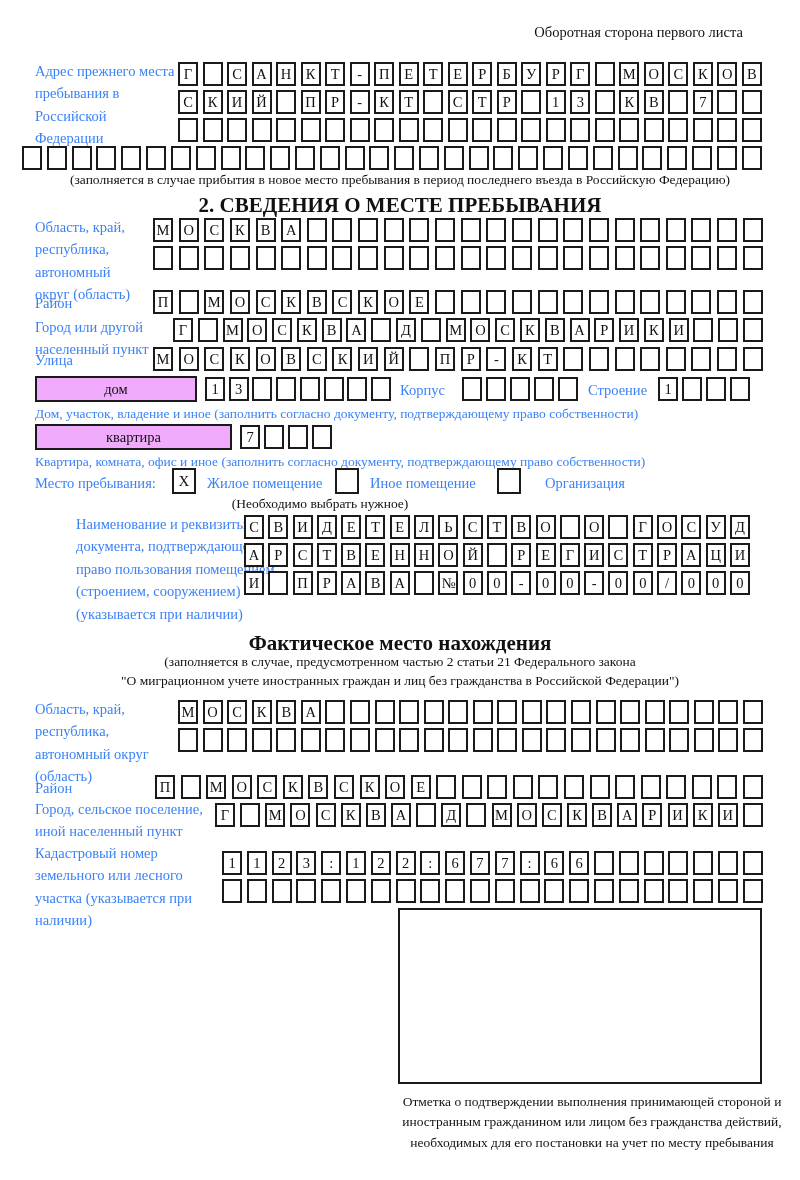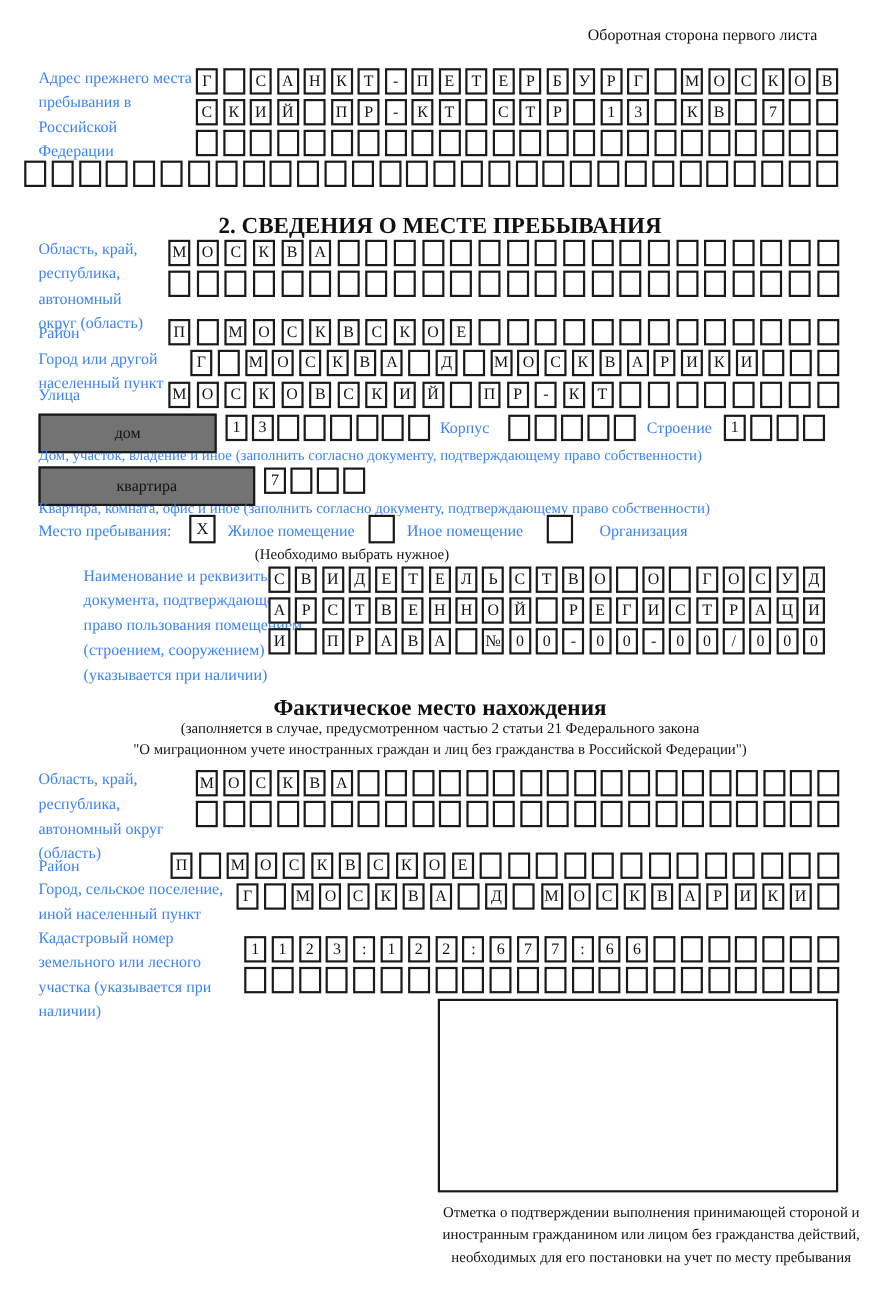--- a/index.html
+++ b/index.html
@@ -14,21 +14,21 @@
   .note  { font-size:13.5px; text-align:center; width:100%; }
   .title { font-size:21px; font-weight:bold; text-align:center; width:100%; }
   .right-note { font-size:14.5px; }
   .cells { display:flex; justify-content:space-between; }
   .cell {
     width:20px; height:24px; border:2px solid #1a1a1a; background:#fff;
     display:flex; align-items:center; justify-content:center;
     font-size:14.5px; line-height:1; flex:0 0 auto;
   }
   .widebox {
-    border:2px solid #1a1a1a; background:#737373; height:36px;
+    border:2px solid #1a1a1a; background:#f0abfc; height:26px;
     display:flex; align-items:center; justify-content:center; font-size:14.5px;
   }
   .checkbox {
     width:24px; height:26px; border:2px solid #1a1a1a; background:#fff;
     display:flex; align-items:center; justify-content:center; font-size:15px;
   }
   .stampbox { border:2px solid #1a1a1a; background:#fff; }
   .caption { font-size:13.5px; text-align:center; line-height:1.5; }
 </style>
 </head>
@@ -142,20 +142,21 @@
       <span class="cell"></span>
       <span class="cell"></span>
       <span class="cell"></span>
       <span class="cell"></span>
       <span class="cell"></span>
       <span class="cell"></span>
       <span class="cell"></span>
       <span class="cell"></span>
       <span class="cell"></span>
     </div>
+  <div class="abs note" style="top:172px; left:0;">(заполняется в случае прибытия в новое место пребывания в период последнего въезда в Российскую Федерацию)</div>
 
   <div class="abs title" style="top:193px; left:0;">2. СВЕДЕНИЯ О МЕСТЕ ПРЕБЫВАНИЯ</div>
 
   <div class="abs label" style="left:35px; top:216px; width:112px;">Область, край, республика, автономный округ (область)</div>
   <div class="abs cells" style="left:153px; top:218px; width:610px;">
       <span class="cell">М</span>
       <span class="cell">О</span>
       <span class="cell">С</span>
       <span class="cell">К</span>
       <span class="cell">В</span>

